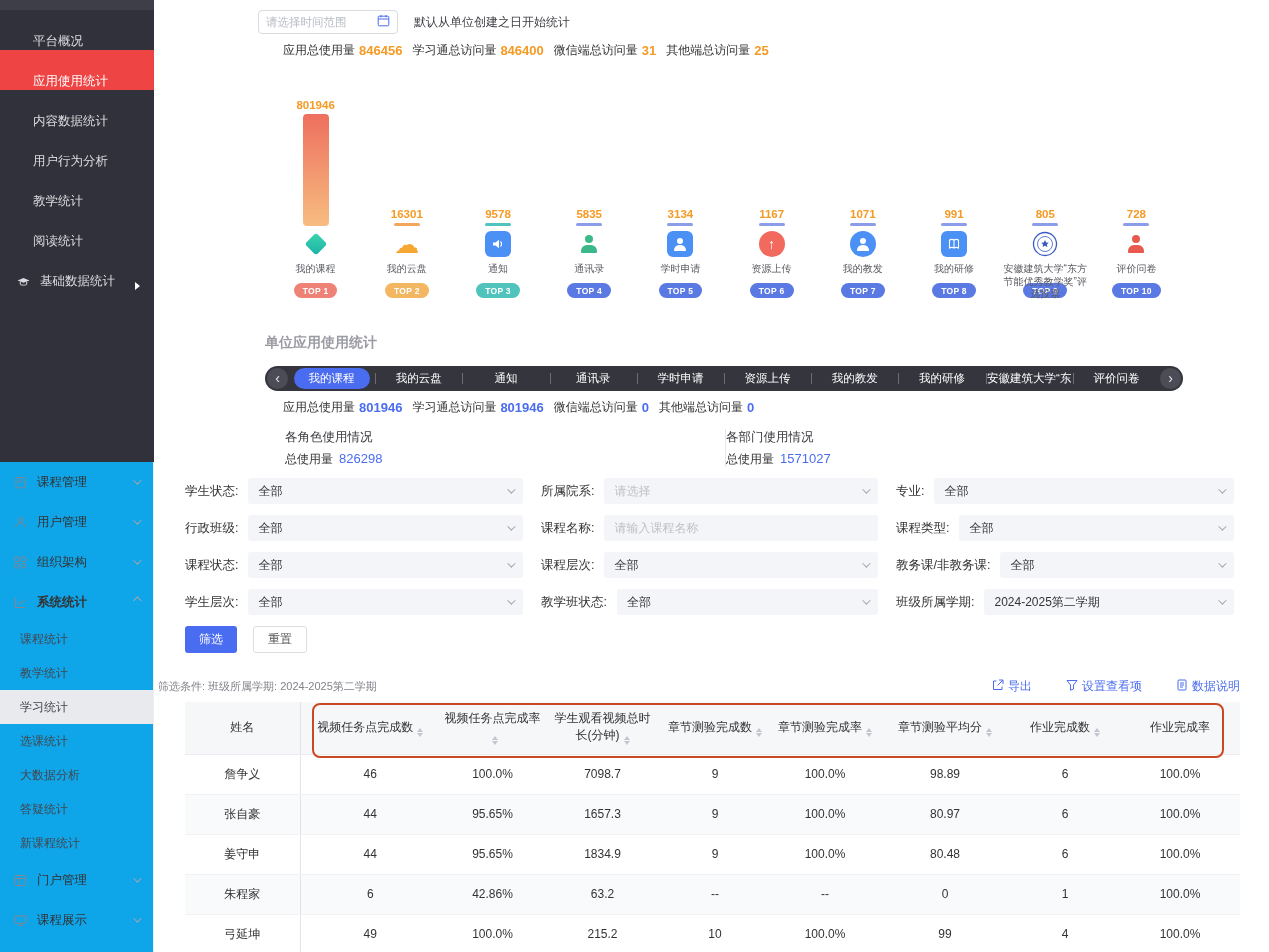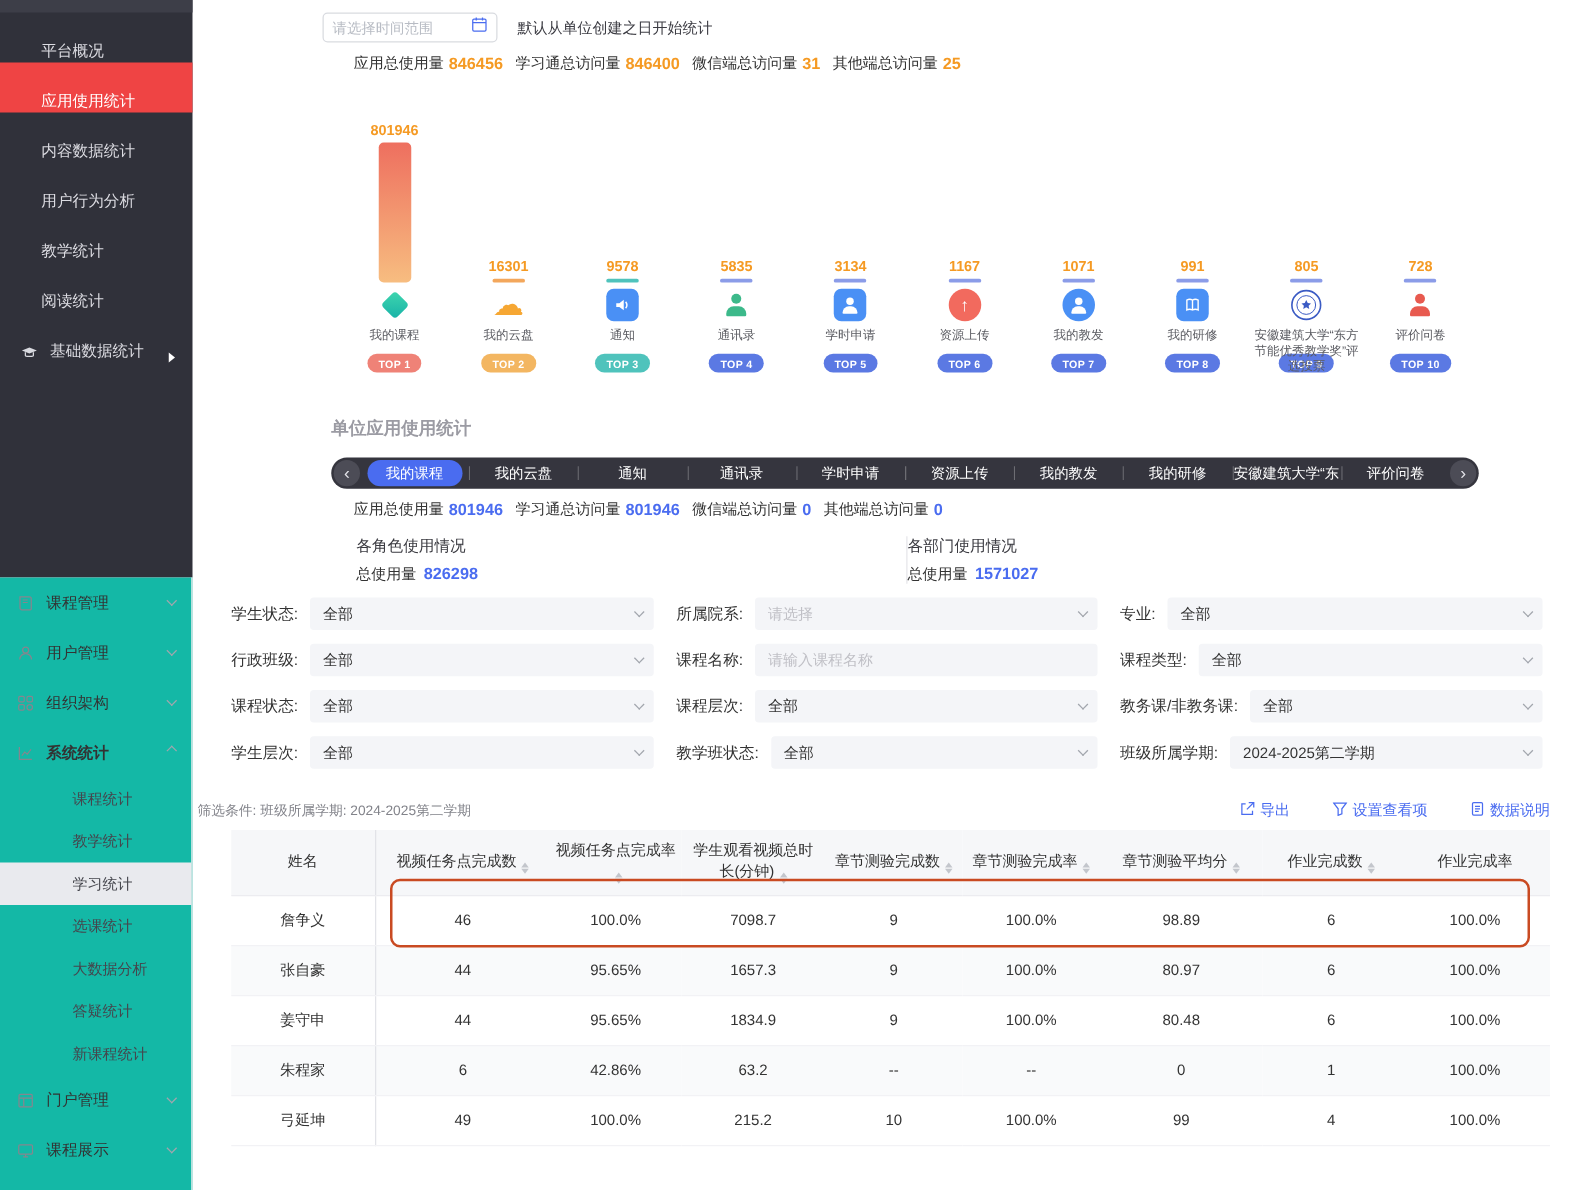--- a/index.html
+++ b/index.html
@@ -12,26 +12,26 @@
   .sb-dark{background:#30313a;height:462px;flex:none}
   .sb-strip{height:10px;background:#3d3e48}
   .dk-item{height:40px;display:flex;align-items:flex-end;padding-left:33px;
     font-size:12.5px;color:#dcdce2;cursor:pointer}
   .dk-item.active{background:#ef4444;color:#fff}
   .dk-item.with-icon{padding-left:16px}
   .dk-item .mi{margin-right:9px;display:inline-flex}
   .dk-item .tri-right{width:0;height:0;border-top:4px solid transparent;
     border-bottom:4px solid transparent;border-left:5px solid #fff;
     margin-left:auto;margin-right:14px}
-  .sb-light{background:#14b8a6;flex:1;border-right:1px solid #ededf0}
+  .sb-light{background:#0ea5e9;flex:1;border-right:1px solid #ededf0}
   .lt-item{height:40px;display:flex;align-items:center;padding:0 14px 0 13px;
     font-size:12.5px;color:#333;cursor:pointer}
   .lt-item .mi{margin-right:9px;display:inline-flex;width:15px;justify-content:center}
   .lt-item .chev{margin-left:auto}
-  .lt-sub{height:34px;display:flex;align-items:center;padding-left:58px;
+  .lt-sub{height:34px;display:flex;align-items:center;padding-left:20px;
     font-size:12px;color:#45464d;cursor:pointer}
   .lt-sub.active{background:#e9eaee}
   .chev{display:inline-block;width:6px;height:6px;border-right:1.4px solid #a2a6ad;
     border-bottom:1.4px solid #a2a6ad}
   .chev.down{transform:rotate(45deg) translateY(-2px)}
   .chev.up{transform:rotate(-135deg) translateY(2px)}
 
   
   .main{flex:1;position:relative;overflow:hidden}
 
@@ -97,21 +97,21 @@
   .tab + .tab::before{content:"";position:absolute;left:0;top:7px;width:1px;height:11px;
     background:rgba(255,255,255,.28)}
   .tab .tab-pill{background:#4a6cf0;border-radius:11px;padding:3px 15px}
 
   
   .panels{margin:14px 0 0 131px;display:flex;height:38px}
   .panel{width:440px}
   .panel.right{width:auto;border-left:1px solid #e6e6ea;}
   .p-title{font-size:12.5px;color:#3a3a40}
   .p-line{margin-top:5px;font-size:12px;color:#333}
-  .p-line .p-val{color:#4a6cf0;font-weight:bold;font-size:13px;margin-left:6px}
+  .p-line .p-val{color:#4a6cf0;font-weight:normal;font-size:13px;margin-left:6px}
 
   
   .filters{margin:11px 0 0 31px;width:1049px;display:grid;
     grid-template-columns:338px 337px 1fr;column-gap:18px;row-gap:11px}
   .fcell{display:flex;align-items:center}
   .flabel{font-size:12.5px;color:#333;margin-right:10px;white-space:nowrap}
   .ffield{flex:1;height:26px;background:#f4f5f8;border-radius:3px;display:flex;
     align-items:center;padding:0 10px;font-size:12px;cursor:pointer;min-width:0}
   .ffield .fval{color:#333}
   .ffield .fph{color:#c0c0c6}
@@ -539,20 +539,24 @@
             <span class="fval">全部</span>
             <span class="chev down"></span>
           </div>
       </div>
       <div class="fcell">
         <span class="flabel">班级所属学期:</span>
         <div class="ffield">
             <span class="fval">2024-2025第二学期</span>
             <span class="chev down"></span>
           </div>
+      </div>
+      <div class="btncell">
+        <button class="btn-filter">筛选</button>
+        <button class="btn-reset">重置</button>
       </div>
     </div>
 
     <div class="summary-row">
       <span class="summary-text">筛选条件: 班级所属学期: 2024-2025第二学期</span>
       <div class="actions">
         <a class="action">
           <span><svg width="12" height="12" viewBox="0 0 12 12">
                 <path d="M4.5 2H1.5v8.5H10V7.5" fill="none" stroke="#4a6cf0"></path>
                 <path d="M7 1h4v4" fill="none" stroke="#4a6cf0"></path>

